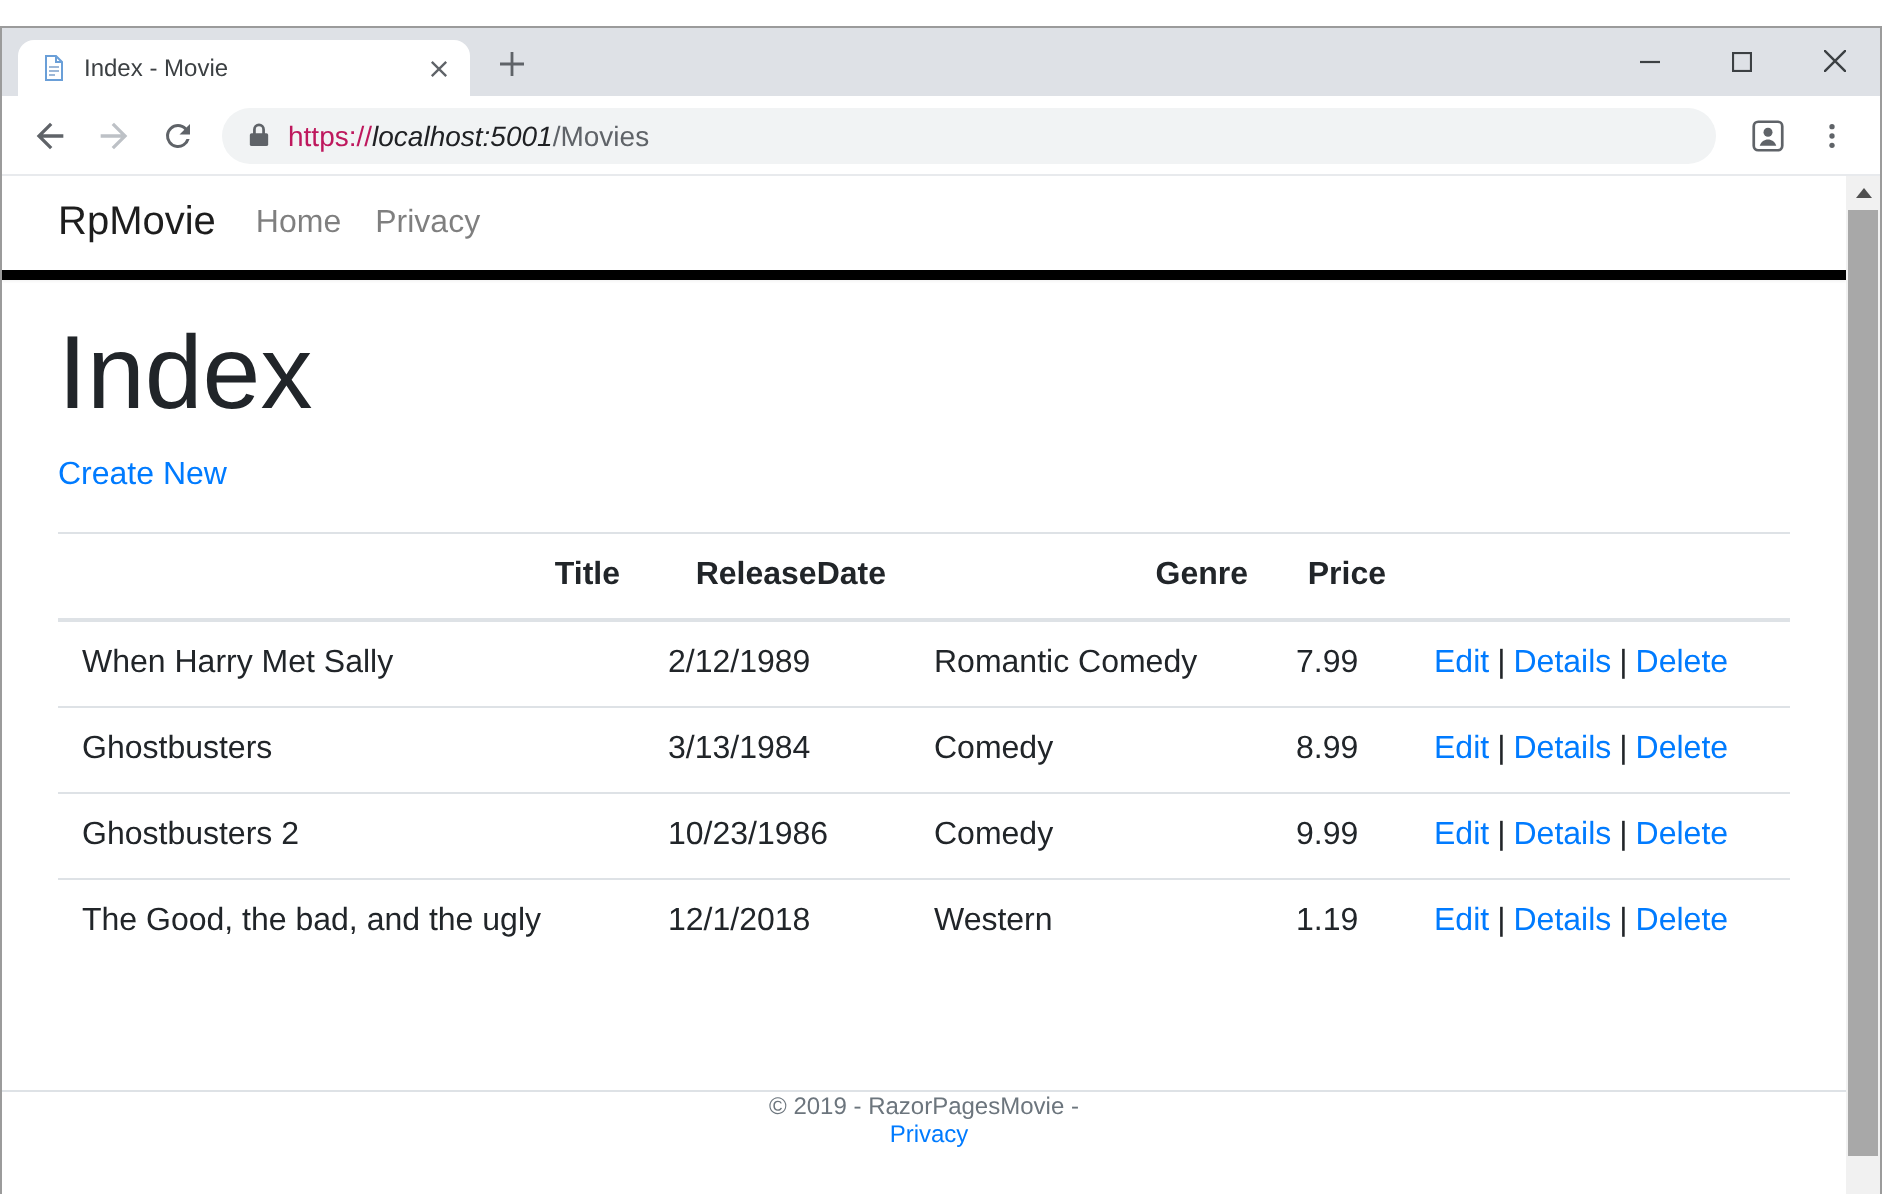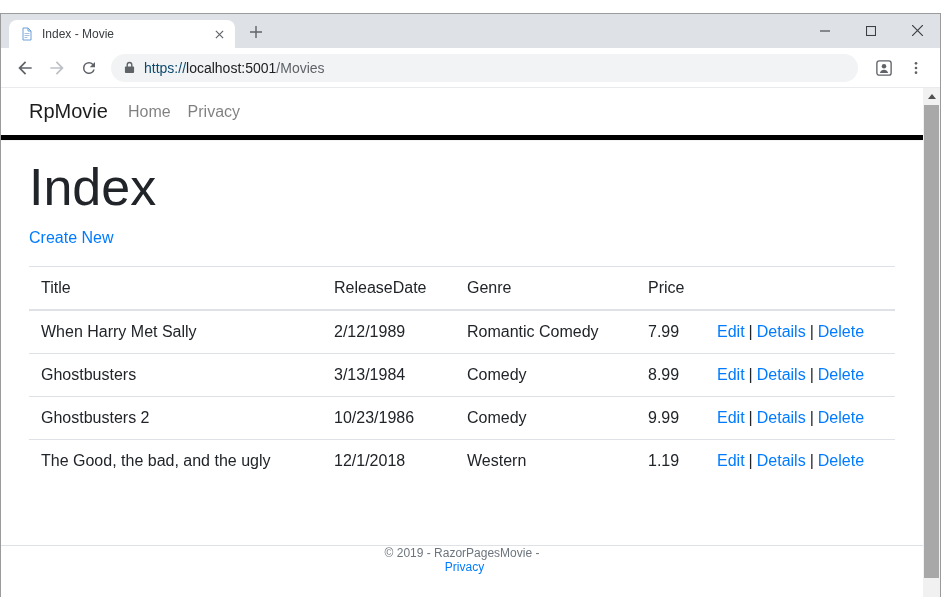--- a/index.html
+++ b/index.html
@@ -58,22 +58,22 @@
     border-radius: 50%; margin: 0 2px;
   }
   .omnibox {
     flex: 1; min-width: 0; height: 28px;
     background: var(--omnibox-bg, #f1f3f4);
     border-radius: 14px;
     display: flex; align-items: center; gap: 9px;
     padding: 0 13px; margin: 0 10px 0 6px;
   }
   .url { font-size: 14px; white-space: nowrap; overflow: hidden; }
-  .url-scheme { color: #0c4a6e; }
-  .url-host { color: #202124; }
+  .url-scheme { color: #be185d; }
+  .url-host { color: #202124; font-style: italic; }
   .url-path { color: #5f6368; }
 
   
   .page { flex: 1; position: relative; background: #fff; overflow: hidden; }
   .content { position: absolute; left: 0; top: 0; right: 17px; bottom: 0; overflow: hidden; }
 
   
   .scrollbar { position: absolute; top: 0; right: 0; bottom: 0; width: 17px; background: #f1f1f1; }
   .sb-btn { position: absolute; left: 0; width: 17px; height: 17px; display: flex; align-items: center; justify-content: center; }
   .sb-btn.up { top: 0; } .sb-btn.down { bottom: 0; }
@@ -100,21 +100,21 @@
 
   table.movies {
     width: 100%; border-collapse: collapse; table-layout: fixed;
     font-size: 16px; color: #212529;
   }
   .movies th, .movies td {
     padding: 12px; text-align: left; vertical-align: top;
     border-top: 1px solid var(--table-border, #dee2e6);
     overflow: hidden; white-space: nowrap; text-overflow: ellipsis;
   }
-  .movies thead th { border-bottom: 2px solid var(--table-border, #dee2e6); font-weight: 400; }
+  .movies thead th { border-bottom: 2px solid var(--table-border, #dee2e6); font-weight: 700; text-align: right; }
   .actions-cell { white-space: nowrap; }
   .action-sep { color: #212529; margin: 0 4px; }
 
   
   .site-footer {
     position: absolute; left: 0; right: 0; bottom: 0; height: 64px;
     background: #fff; border-top: 1px solid #dee2e6;
     display: flex; align-items: center; padding: 0 28px;
     font-size: 12px; color: var(--muted-text, #6c757d); flex-direction: column;
   }

